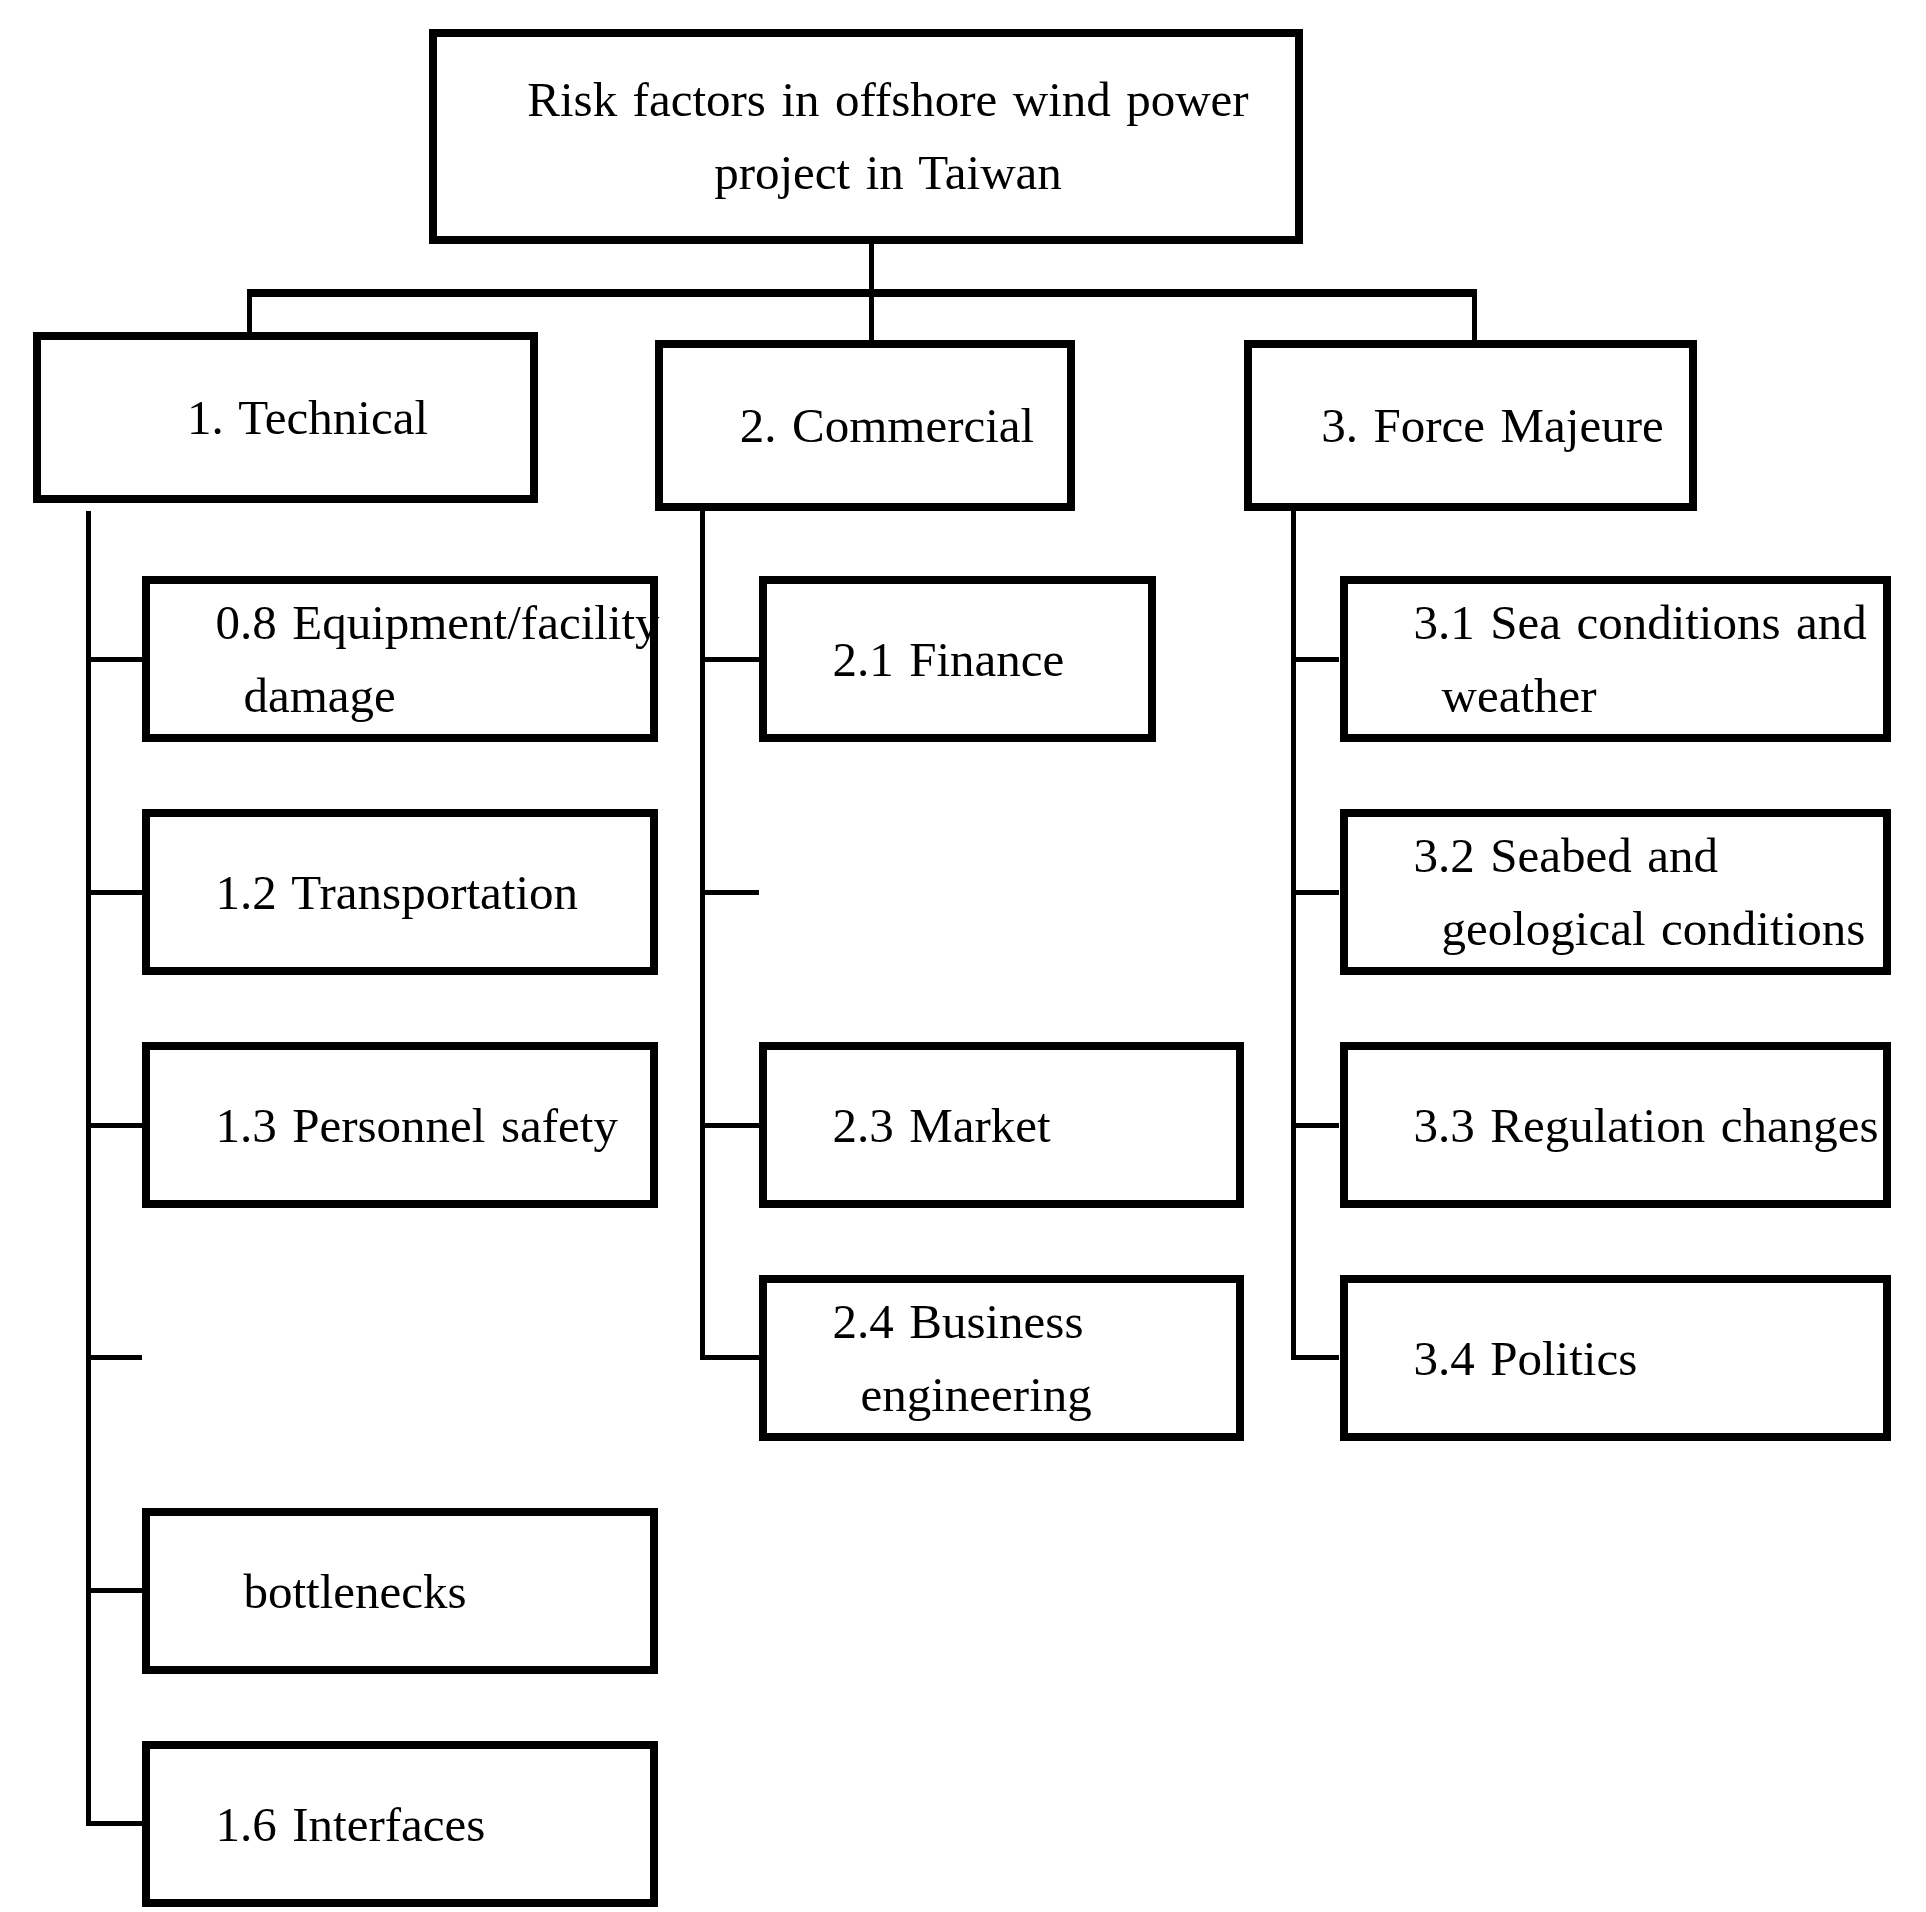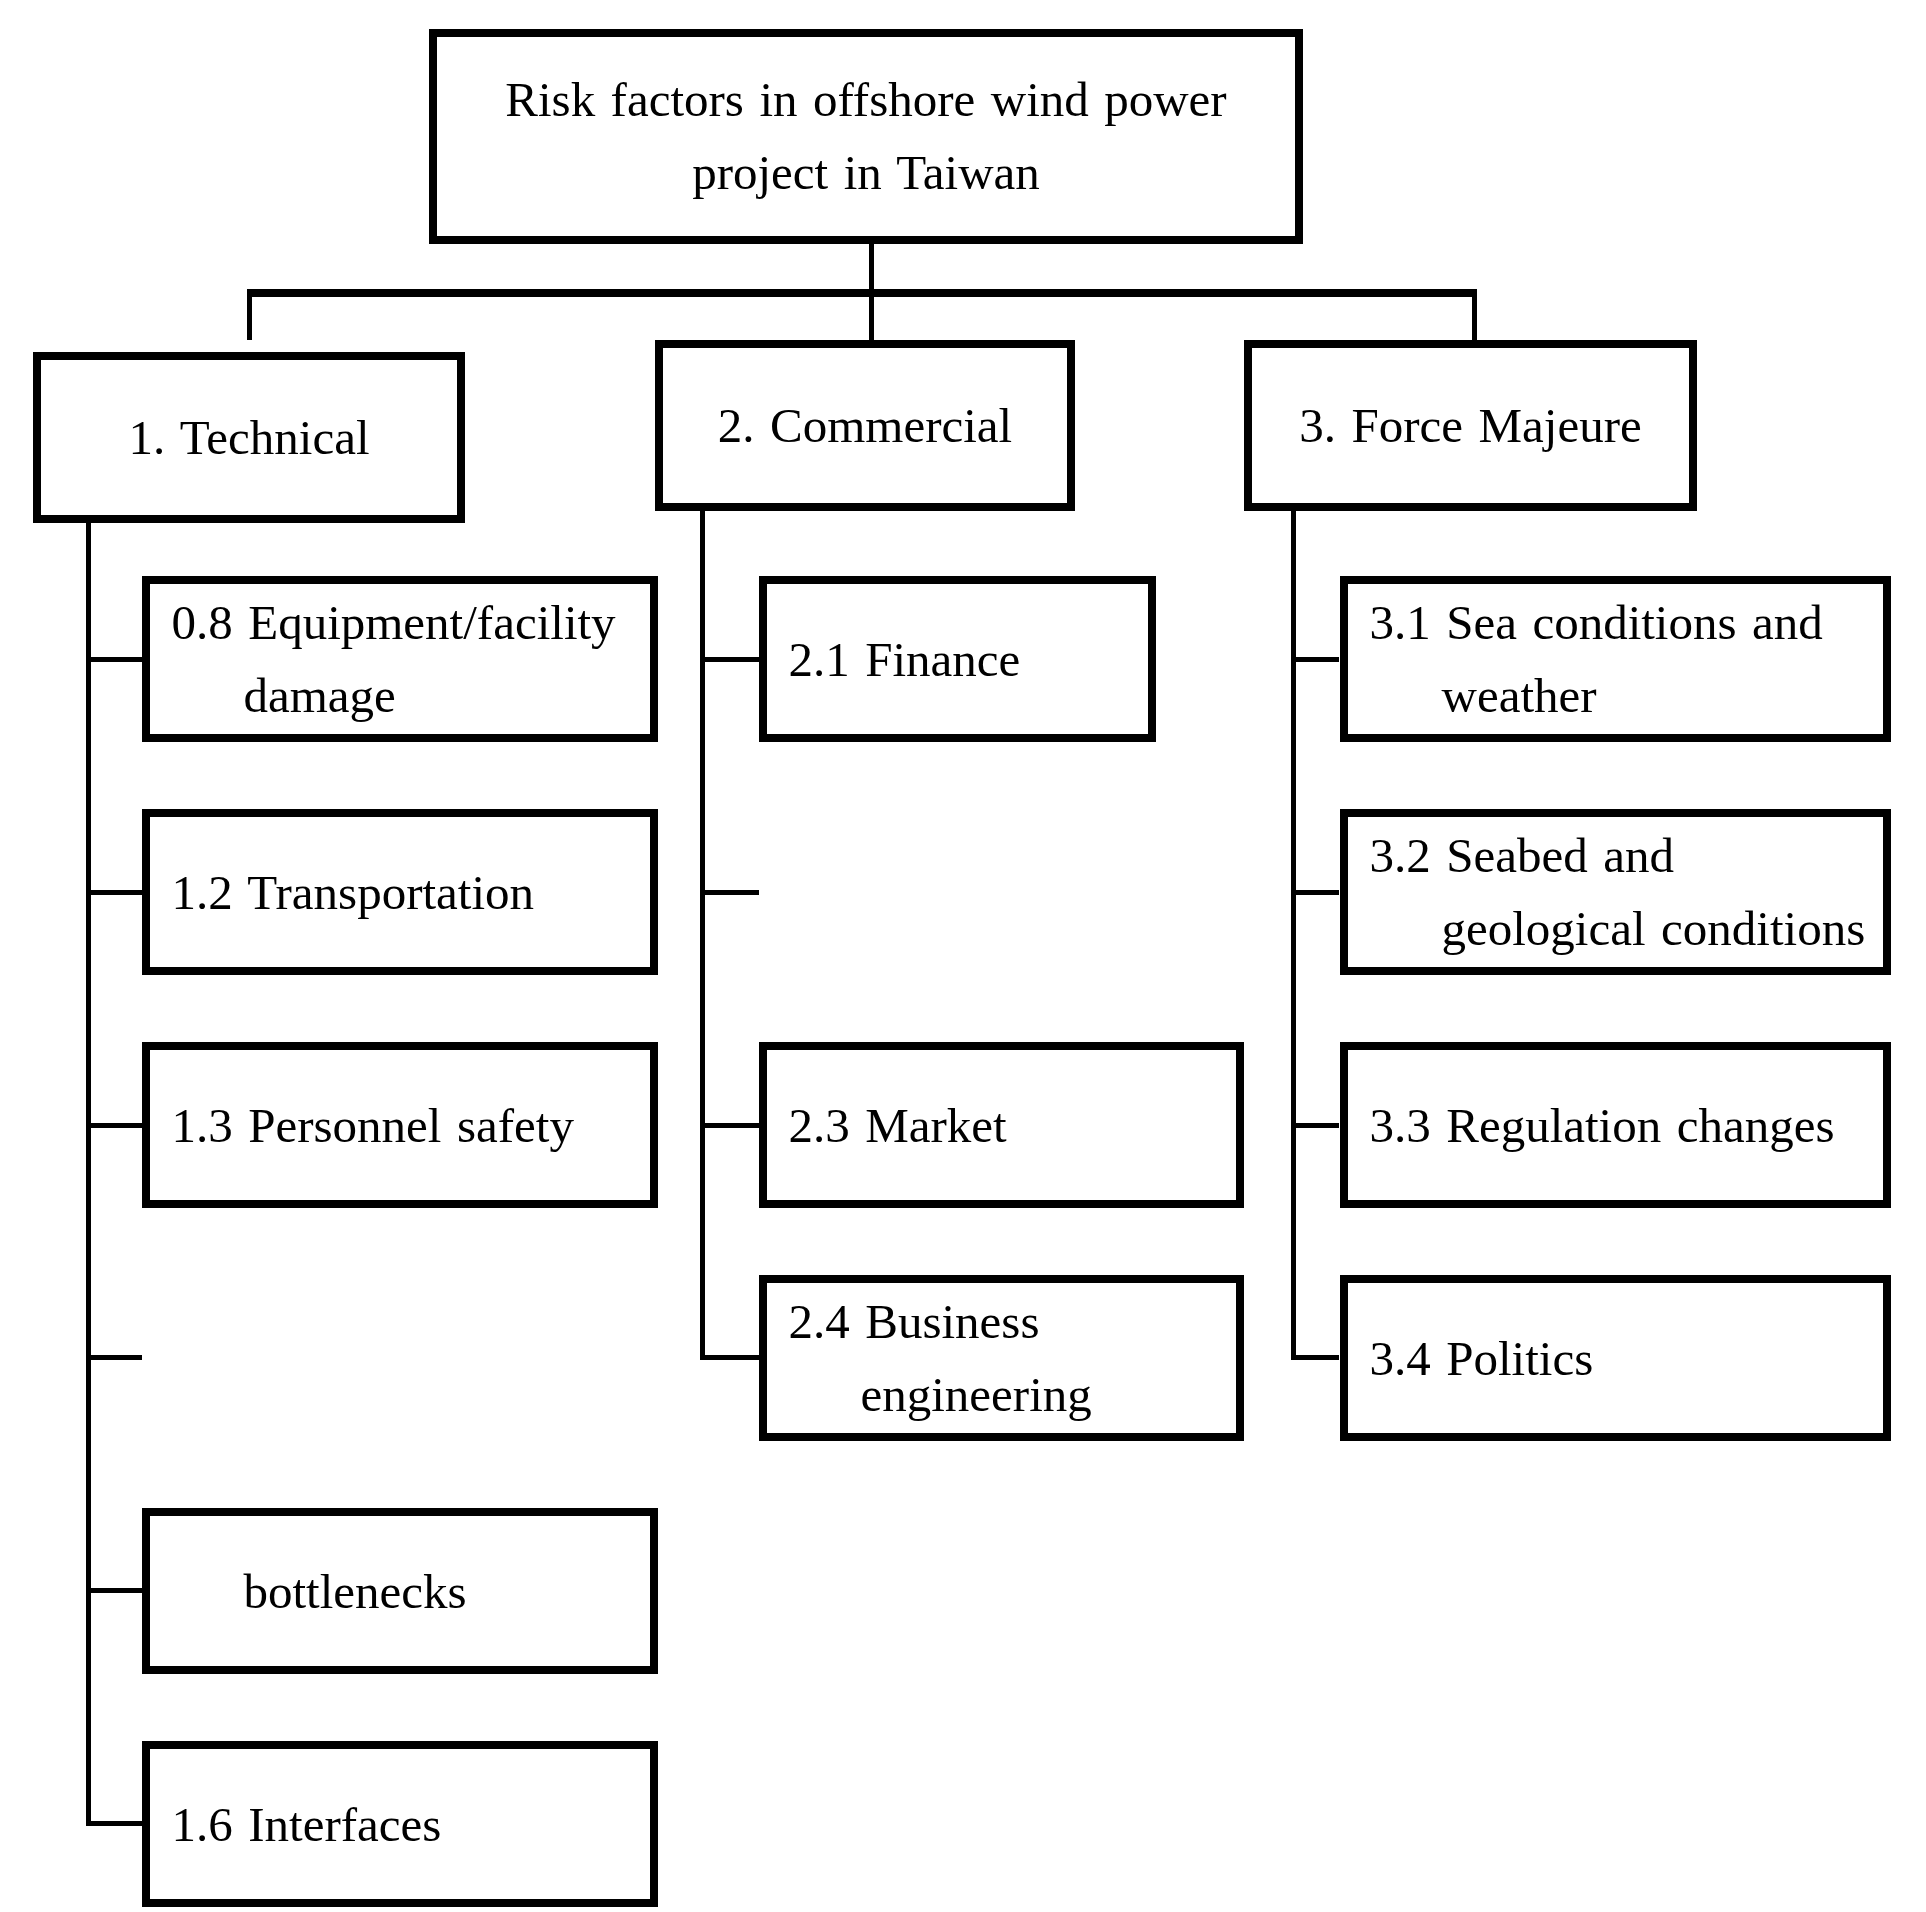--- a/index.html
+++ b/index.html
@@ -22,20 +22,21 @@
     background: #ffffff;
     display: flex;
     flex-direction: column;
     justify-content: center;
   }
   .tl {
     font-size: 49px;
     line-height: 73px;
     white-space: nowrap;
     word-spacing: 3.2px;
+    margin-left: 44px;
   }
   .root-box .tl, .cat-box .tl {
     text-align: center;
   }
   .child-box {
     padding-left: 21.5px;
     padding-right: 5px;
   }
   .cont {
     margin-left: 72px;
@@ -74,21 +75,21 @@
   <div class="line" style="left:1291px; top:657px; width:48px; height:5px"></div>
   <div class="line" style="left:1291px; top:890px; width:48px; height:5px"></div>
   <div class="line" style="left:1291px; top:1123px; width:48px; height:5px"></div>
   <div class="line" style="left:1291px; top:1355px; width:48px; height:5px"></div>
 
   <div class="box root-box" style="left:429px; top:28.5px; width:874px; height:215px">
     <div class="tl">Risk factors in offshore wind power</div>
     <div class="tl">project in Taiwan</div>
   </div>
 
-  <div class="box cat-box" style="left:33px; top:352px; width:432px; height:171px">
+  <div class="box cat-box" style="left:33px; top:332px; width:505px; height:171px">
     <div class="tl">1. Technical</div>
   </div>
   <div class="box cat-box" style="left:655px; top:340px; width:420px; height:171px">
     <div class="tl">2. Commercial</div>
   </div>
   <div class="box cat-box" style="left:1244px; top:340px; width:453px; height:171px">
     <div class="tl">3. Force Majeure</div>
   </div>
 
   <div class="box child-box" style="left:142px; top:576px; width:516px; height:166px">

